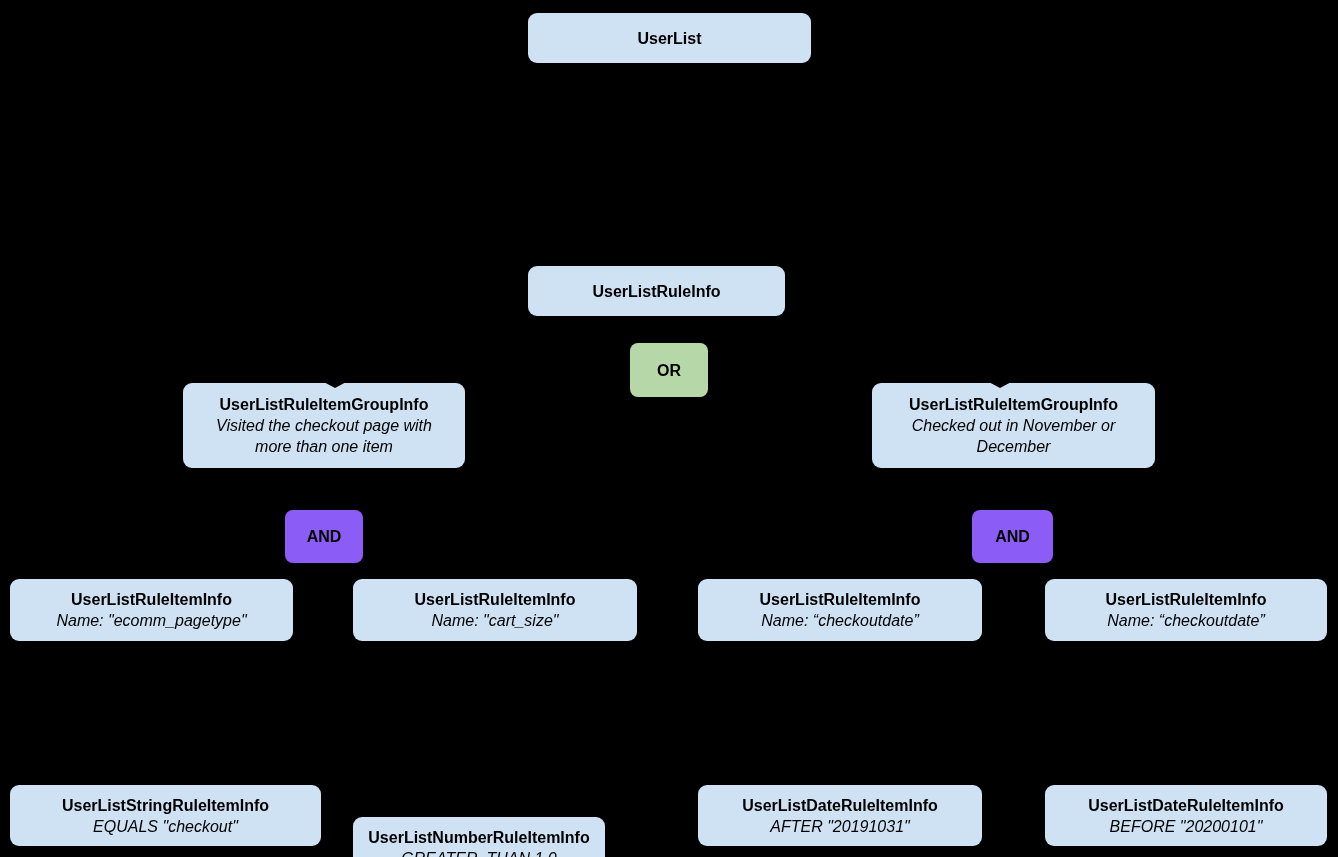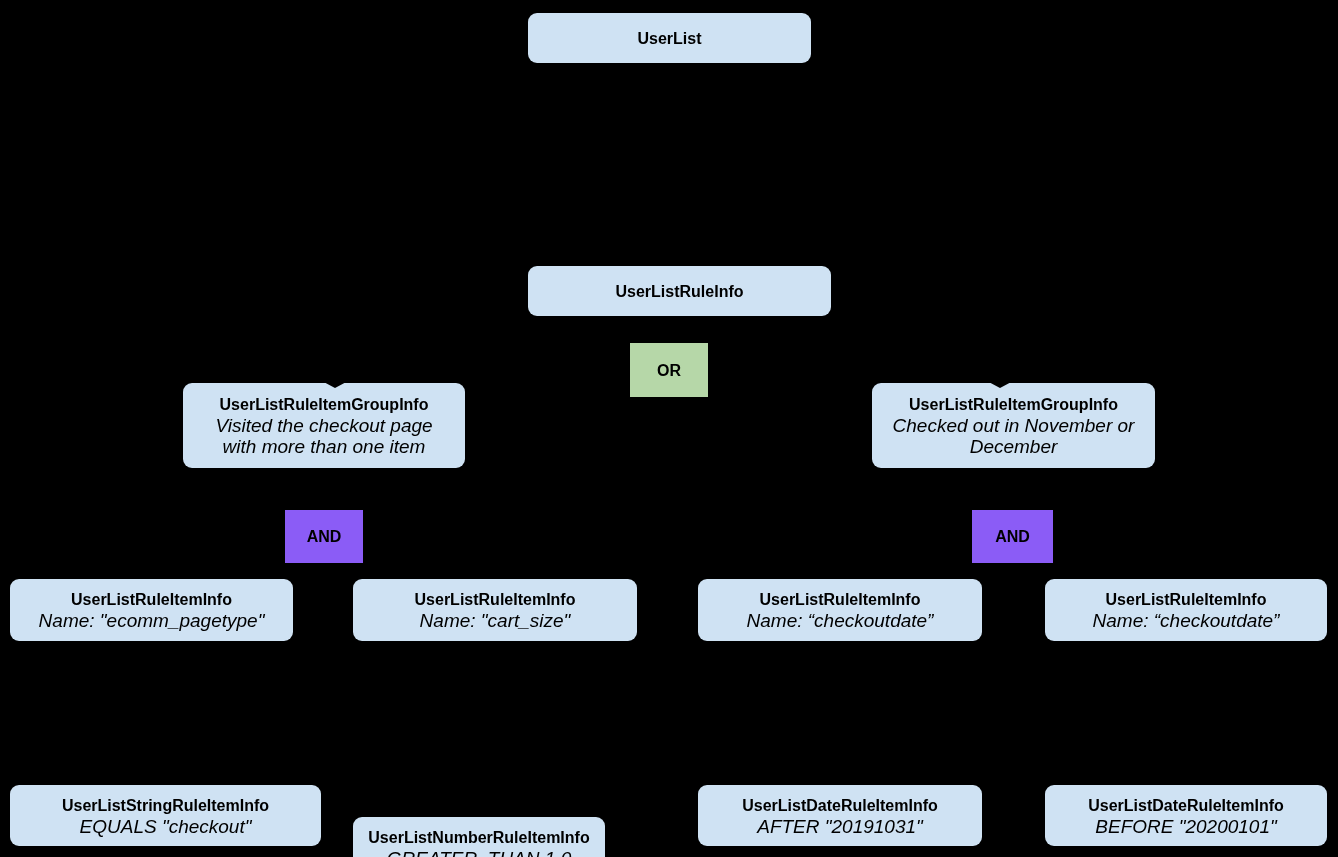--- a/index.html
+++ b/index.html
@@ -28,24 +28,24 @@
     line-height: 21px;
     padding: 0 18px;
     box-sizing: border-box;
   }
   .node .title {
     font-weight: bold;
     font-size: 16px;
   }
   .node .subtitle {
     font-style: italic;
-    font-size: 19px;
+    font-size: 16px;
   }
   .operator {
-    border-radius: 0;
+    border-radius: 8px;
     padding: 8px;
   }
   .op-or { background: #b6d7a8; }
   .op-and { background: #8b5cf6; }
   .operator .title {
     font-weight: bold;
     font-size: 16px;
   }
   .arrowhead {
     position: absolute;
@@ -61,21 +61,21 @@
 <body>
 
 <div class="canvas">
 
   <div class="node" style="left:528px; top:13px; width:283px; height:50px;">
     <span class="title">UserList</span>
   </div>
 
 
 
-  <div class="node" style="left:528px; top:266px; width:303px; height:50px;">
+  <div class="node" style="left:528px; top:266px; width:257px; height:50px;">
     <span class="title">UserListRuleInfo</span>
   </div>
 
   <div class="node operator op-or" style="left:630px; top:343px; width:78px; height:54px;">
     <span class="title">OR</span>
   </div>
 
   <div class="node" style="left:183px; top:383px; width:282px; height:85px;">
     <span class="title">UserListRuleItemGroupInfo</span>
     <span class="subtitle">Visited the checkout page with more than one item</span>

